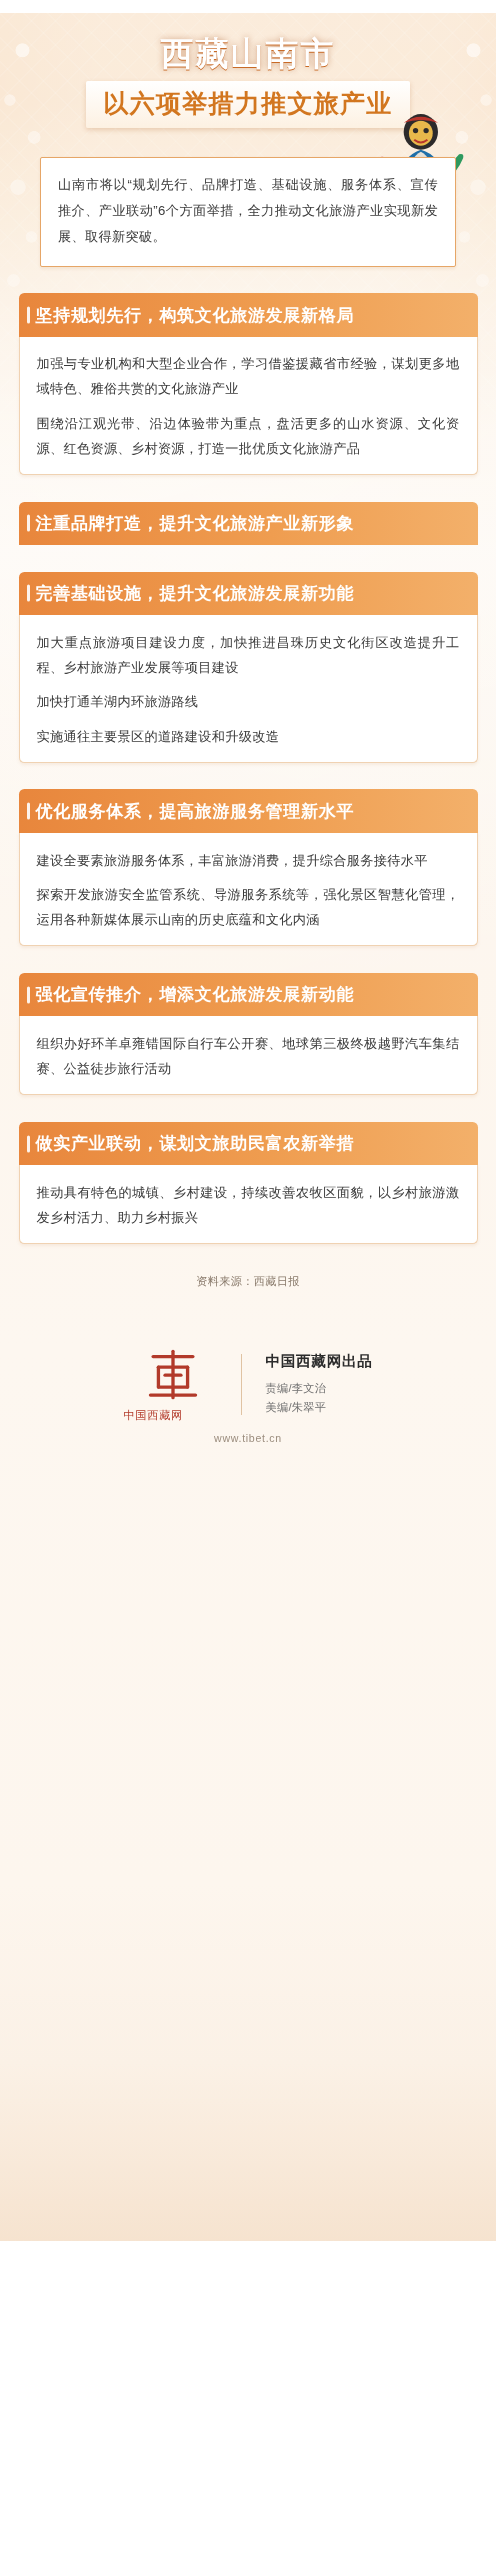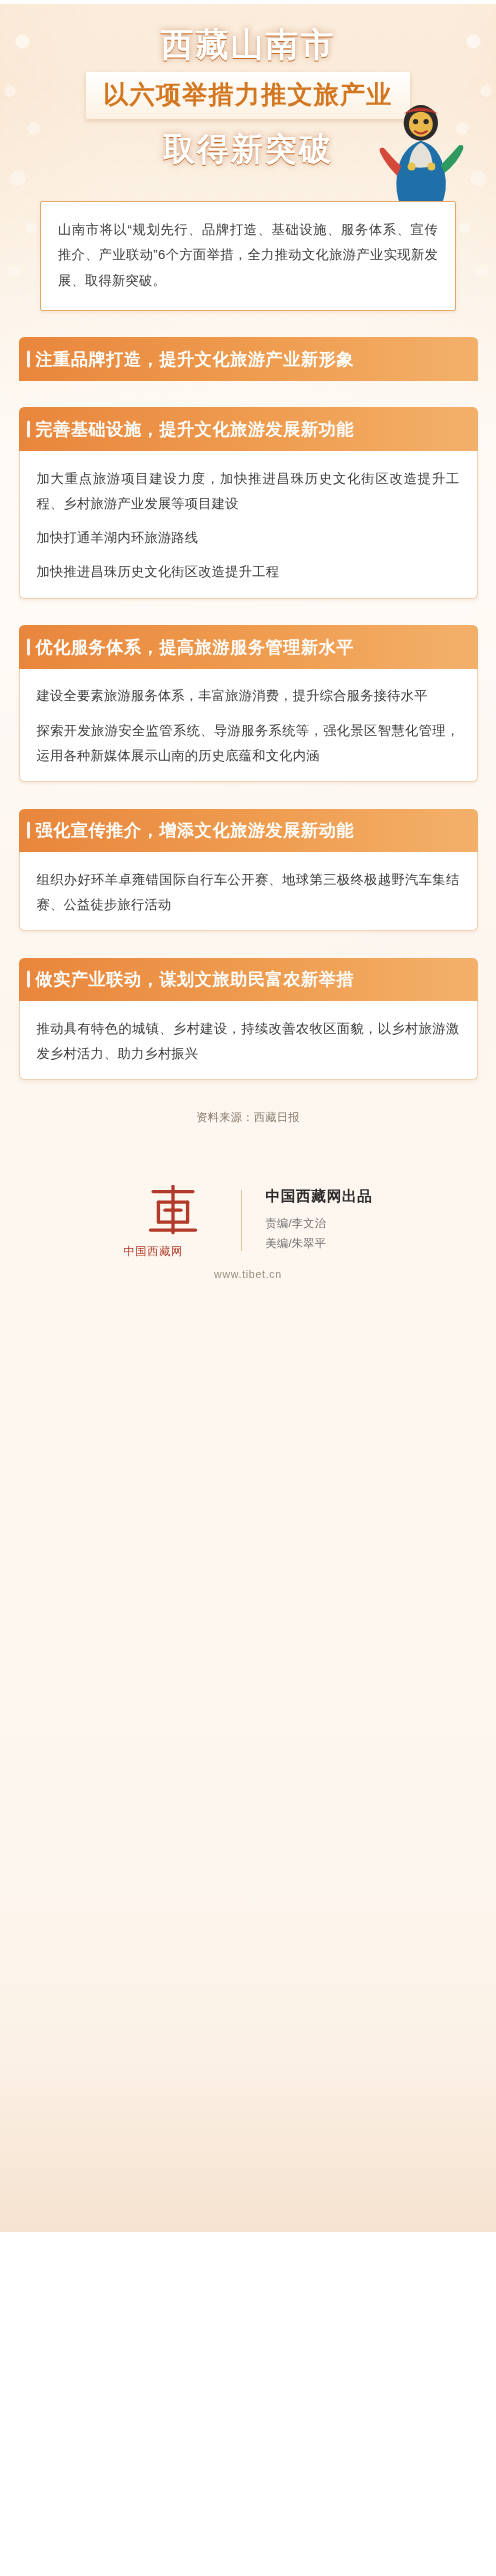--- a/index.html
+++ b/index.html
@@ -7,21 +7,21 @@
     padding: 0;
     background: #ffffff;
   }
   body {
     font-family: "Liberation Sans", "DejaVu Sans", sans-serif;
   }
   .poster {
     position: relative;
     width: 496px;
     height: 2228px;
-    margin: 4px auto;
+    margin: 13px auto;
     overflow: hidden;
     background:
       radial-gradient(circle at 10% 2%, rgba(255,255,255,0.55) 0 18%, rgba(255,255,255,0) 45%),
       radial-gradient(circle at 90% 3%, rgba(255,255,255,0.45) 0 16%, rgba(255,255,255,0) 42%),
       linear-gradient(180deg, #efb26f 0%, #eeae68 4%, #f2c58e 9%, #f7dcbc 14%, #fbeedd 19%, #fdf5ec 24%, #fdf7f0 60%, #fdf6ee 84%, #fbf1e6 92%, #f6e3cf 100%);
   }
   
   .pattern-top {
     position: absolute;
     left: 0; top: 0;
@@ -242,21 +242,20 @@
 
 <div class="poster">
 
   <div class="pattern-top"></div>
   <div class="pattern-side-l"></div>
   <div class="pattern-side-r"></div>
 
   <div class="title-wrap">
     <div class="title-line1">西藏山南市</div>
     <div class="title-line2">以六项举措力推文旅产业</div>
-    <div class="title-line3">取得新突破</div>
 
     <svg class="dancer" viewBox="0 0 150 180" aria-hidden="true">
       <g>
         <ellipse cx="74" cy="30" rx="26" ry="27" fill="#2c2a2b"></ellipse>
         <ellipse cx="74" cy="32" rx="18" ry="19" fill="#e8b84b"></ellipse>
         <circle cx="66" cy="28" r="4" fill="#2c2a2b"></circle>
         <circle cx="82" cy="28" r="4" fill="#2c2a2b"></circle>
         <path d="M64 42 q10 8 20 0" stroke="#b8352c" stroke-width="3" fill="none"></path>
         <path d="M48 16 q26 -18 52 0 q-26 -8 -52 0z" fill="#b8352c"></path>
         <path d="M74 57 q-30 10 -36 50 q-4 28 6 50 l60 0 q12 -26 6 -52 q-6 -40 -36 -48z" fill="#1f6fa8"></path>
@@ -267,37 +266,47 @@
         <circle cx="60" cy="96" r="6" fill="#e8c44b"></circle>
         <circle cx="90" cy="96" r="6" fill="#e8c44b"></circle>
       </g>
     </svg>
   </div>
 
   <div class="intro-card">
     <p>山南市将以“规划先行、品牌打造、基础设施、服务体系、宣传推介、产业联动”6个方面举措，全力推动文化旅游产业实现新发展、取得新突破。</p>
   </div>
 
+  <div class="section">
+    <div class="sec-head">
+      <span class="tick"></span>
+      <span>坚持规划先行，构筑文化旅游发展新格局</span>
+    </div>
+    <div class="sec-body">
+      <p>加强与专业机构和大型企业合作，学习借鉴援藏省市经验，谋划更多地域特色、雅俗共赏的文化旅游产业</p>
+      <p>围绕沿江观光带、沿边体验带为重点，盘活更多的山水资源、文化资源、红色资源、乡村资源，打造一批优质文化旅游产品</p>
+    </div>
+  </div>
 
   <div class="section">
     <div class="sec-head">
       <span class="tick"></span>
       <span>注重品牌打造，提升文化旅游产业新形象</span>
     </div>
   </div>
 
   <div class="section">
     <div class="sec-head">
       <span class="tick"></span>
       <span>完善基础设施，提升文化旅游发展新功能</span>
     </div>
     <div class="sec-body">
       <p>加大重点旅游项目建设力度，加快推进昌珠历史文化街区改造提升工程、乡村旅游产业发展等项目建设</p>
       <p>加快打通羊湖内环旅游路线</p>
-      <p>加快推进昌珠历史文化街区改造提升工程</p>
+      <p>实施通往主要景区的道路建设和升级改造</p>
     </div>
   </div>
 
   <div class="section">
     <div class="sec-head">
       <span class="tick"></span>
       <span>优化服务体系，提高旅游服务管理新水平</span>
     </div>
     <div class="sec-body">
       <p>建设全要素旅游服务体系，丰富旅游消费，提升综合服务接待水平</p>

